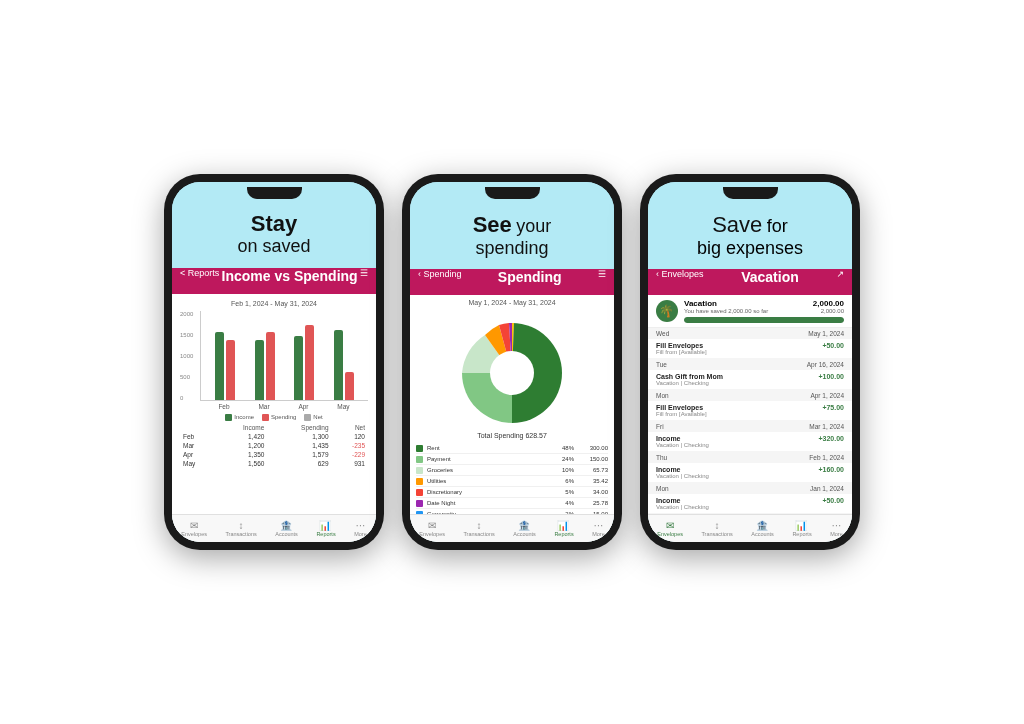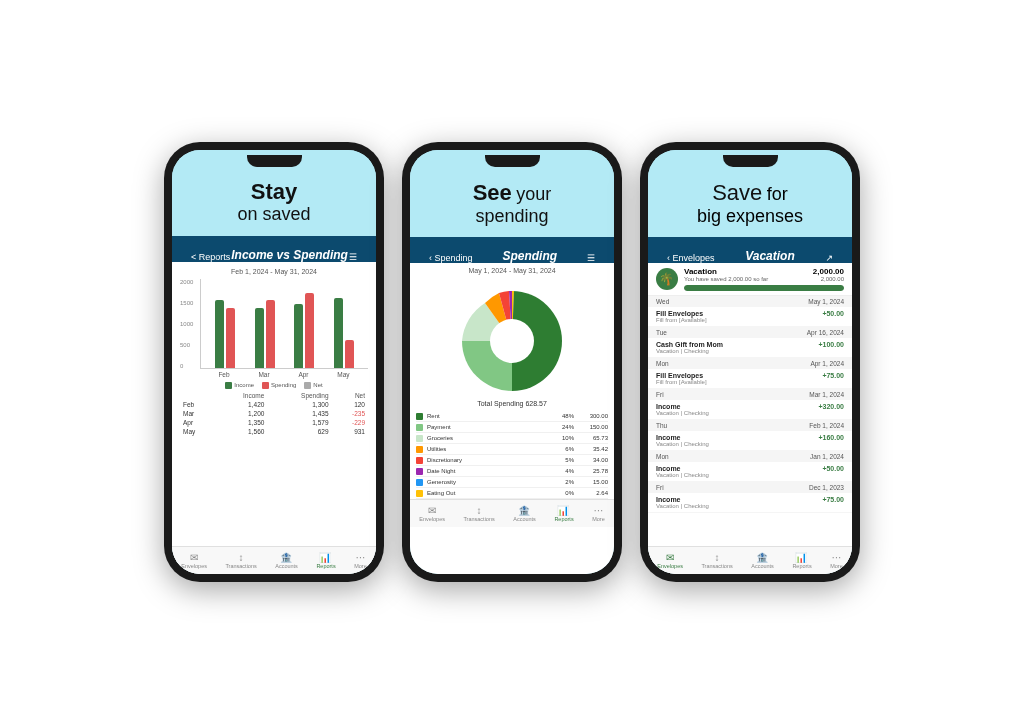--- a/index.html
+++ b/index.html
@@ -20,21 +20,21 @@
       gap: 18px;
       padding: 20px;
     }
     .phone-wrapper {
       display: flex;
       flex-direction: column;
       align-items: center;
     }
     .phone {
       width: 220px;
-      height: 440px;
+      height: 376px;
       background: #1a1a1a;
       border-radius: 36px;
       padding: 8px;
       box-shadow: 0 8px 30px rgba(0,0,0,0.35);
       position: relative;
     }
     .phone-screen {
       width: 100%;
       height: 100%;
       border-radius: 28px;
@@ -79,41 +79,40 @@
     }
     .phone-content {
       background: #fff;
       flex: 1;
       overflow: hidden;
       display: flex;
       flex-direction: column;
     }
     
     .app-nav {
-      background: #0c4a6e;
+      background: #be185d;
       height: 26px;
       display: flex;
-      align-items: flex-end;
-      padding: 0 19px;
+      align-items: flex-start;
+      padding: 0 8px;
       flex-shrink: 0;
     }
     .nav-back {
       color: #fff;
       font-size: 9px;
       display: flex;
       align-items: center;
       gap: 2px;
     }
     .nav-title {
       color: #fff;
-      font-size: 12px;
+      font-size: 14px;
       font-weight: 600;
       flex: 1;
       text-align: center;
-      font-style: italic;
     }
     .nav-icon {
       color: #fff;
       font-size: 9px;
     }
 
     
     .chart-area {
       padding: 6px 8px 4px;
       flex: 1;

